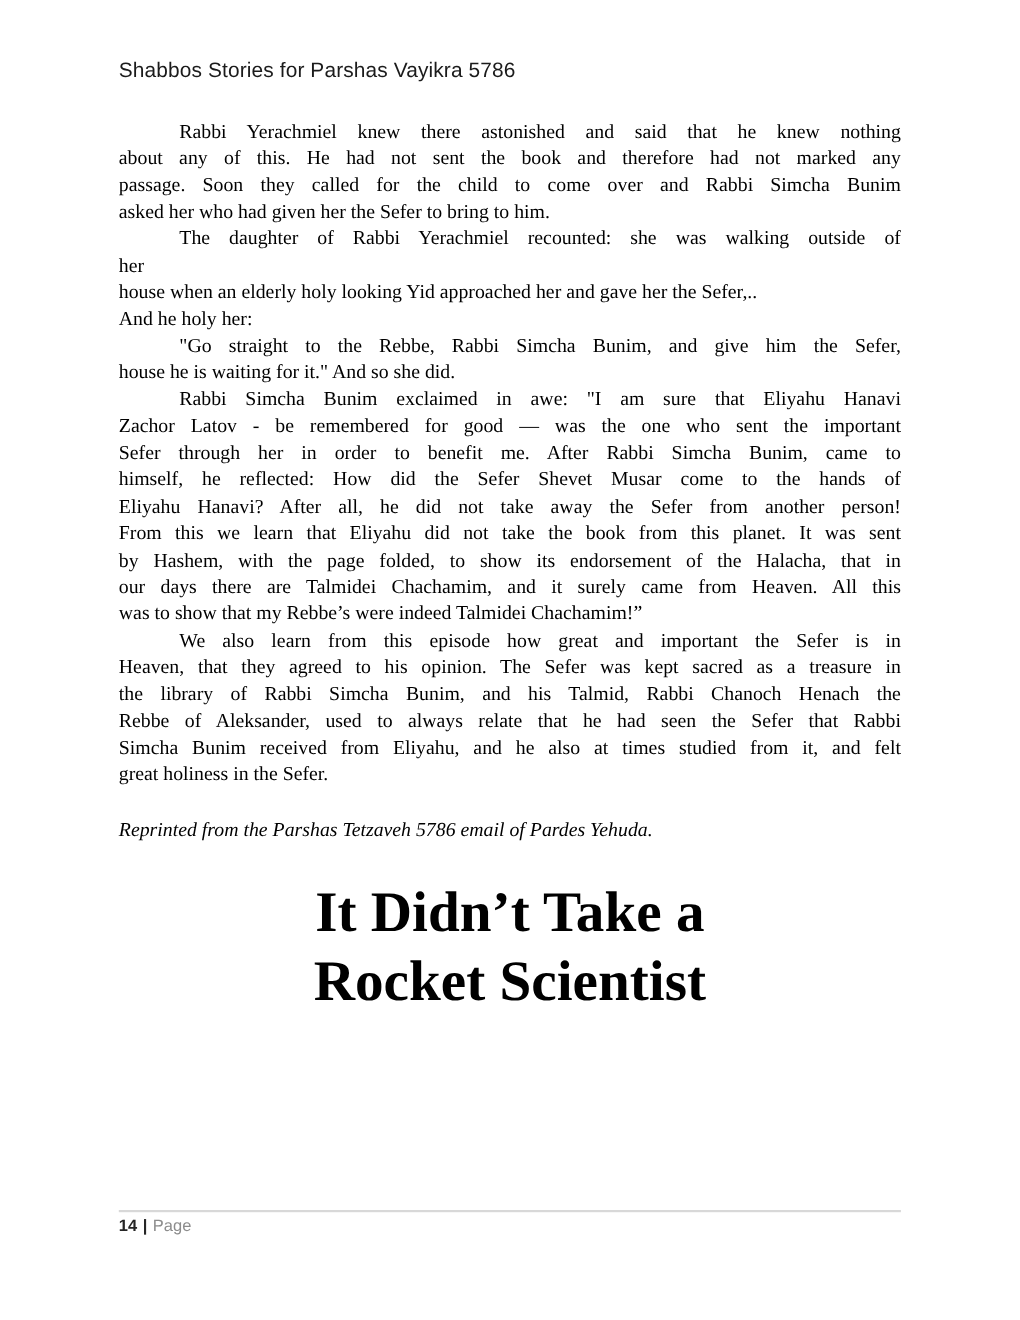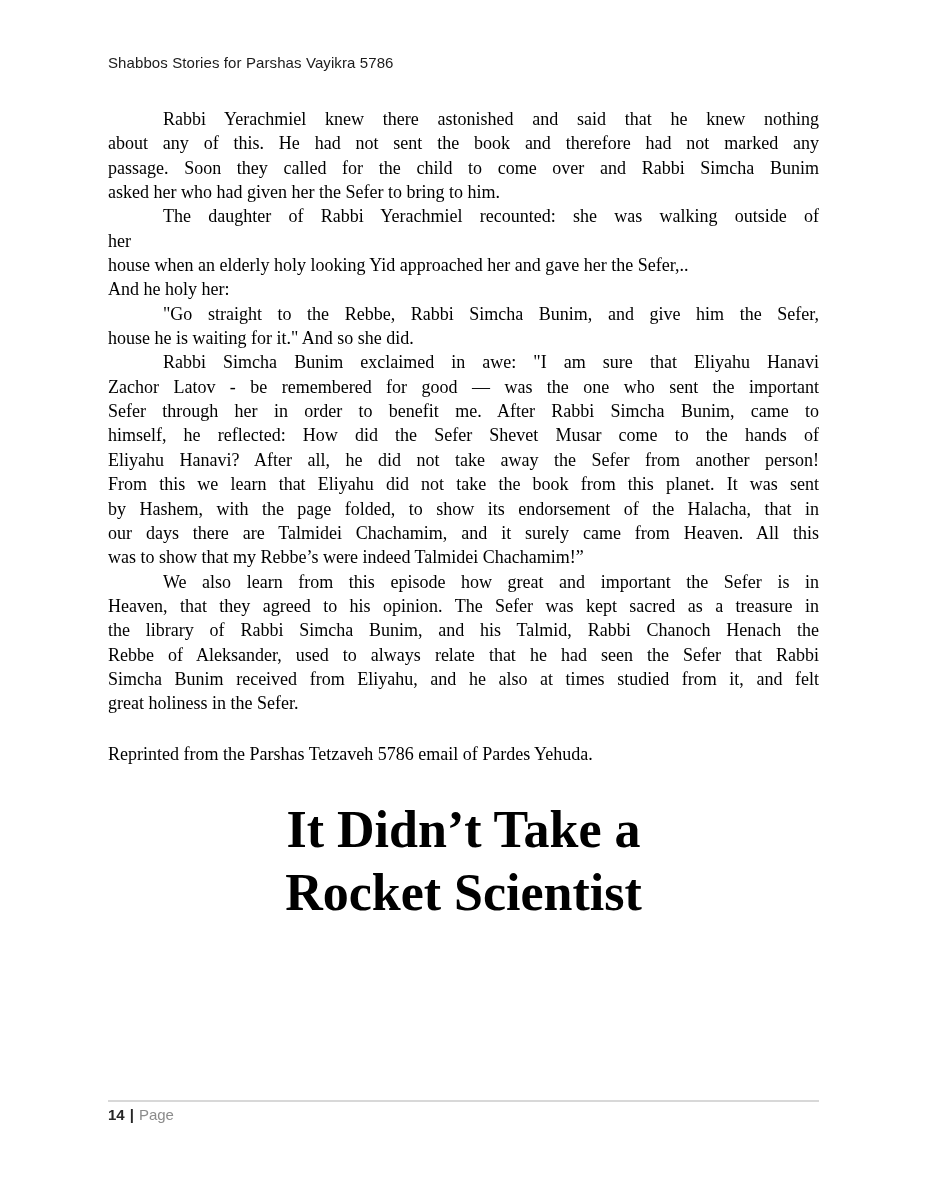--- a/index.html
+++ b/index.html
@@ -12,38 +12,39 @@
     overflow: hidden;
   }
   .page {
     position: absolute; left: 0; top: 0;
     width: 927px; height: 1200px;
     background: #ffffff;
   }
   .doc-header {
     position: absolute; left: 108px; top: 54px;
     font-family: "Liberation Sans", sans-serif;
-    font-size: 15px; color: #1b1b1b;
+    font-size: 19px; color: #1b1b1b;
     letter-spacing: 0.1px;
   }
   .body-text {
     position: absolute; left: 108px; top: 107px;
     width: 711px;
     font-size: 18px; line-height: 24.35px;
     color: #000000;
   }
   .line { white-space: normal; }
   .line.justify {
     text-align: justify;
     text-align-last: justify;
     text-justify: inter-word;
   }
   .line.indent { padding-left: 55px; }
   .attribution {
     margin-top: 26px;
+    font-style: italic;
     font-size: 18px;
   }
   .story-title {
     margin-top: 32px;
     text-align: center;
     font-weight: bold;
   }
   .title-line {
     font-size: 52px;
     line-height: 63px;

